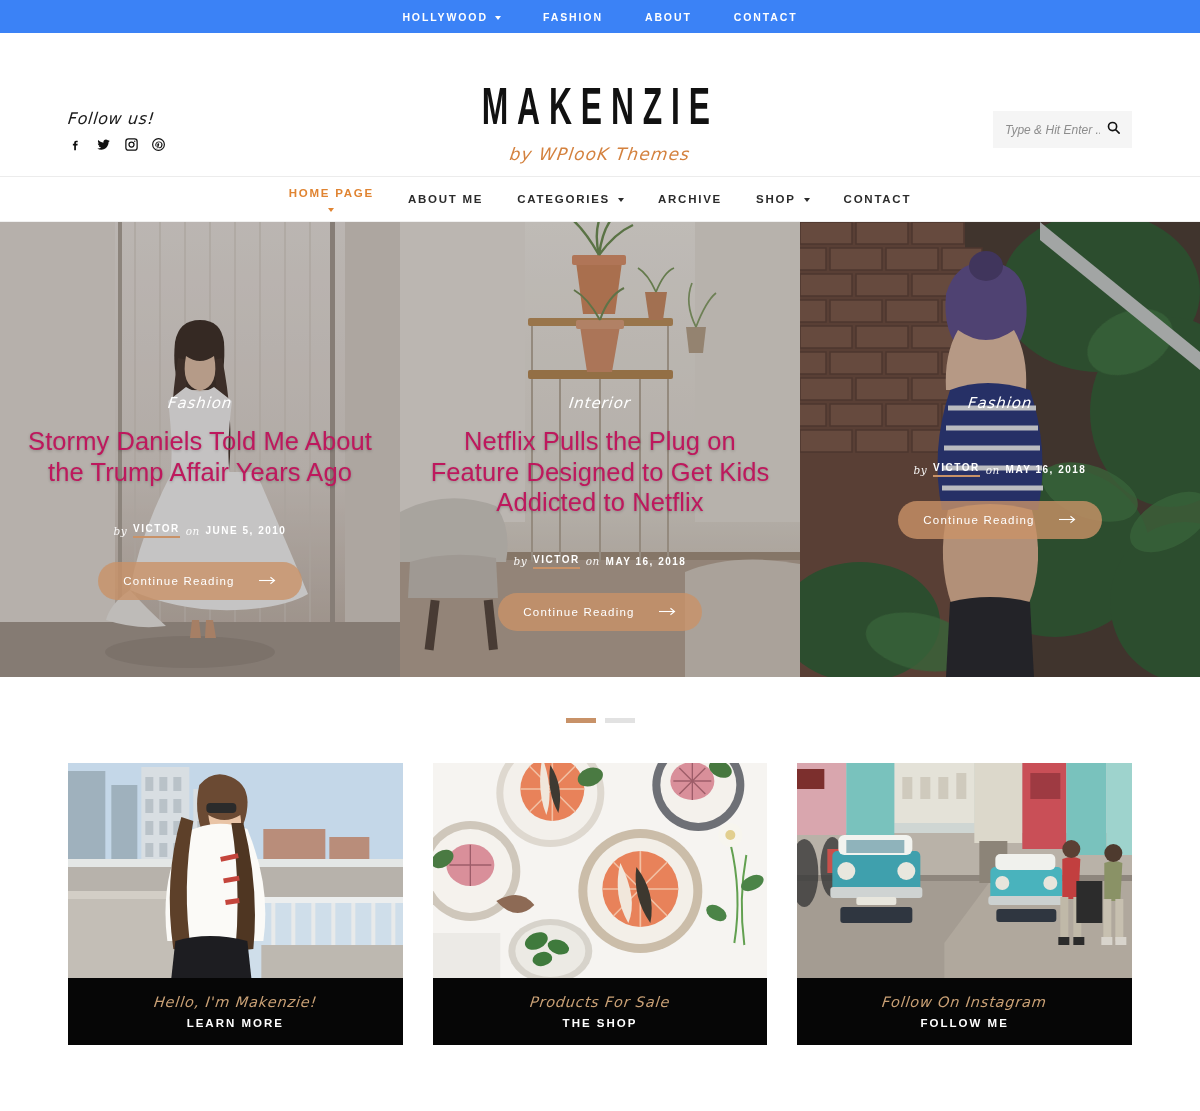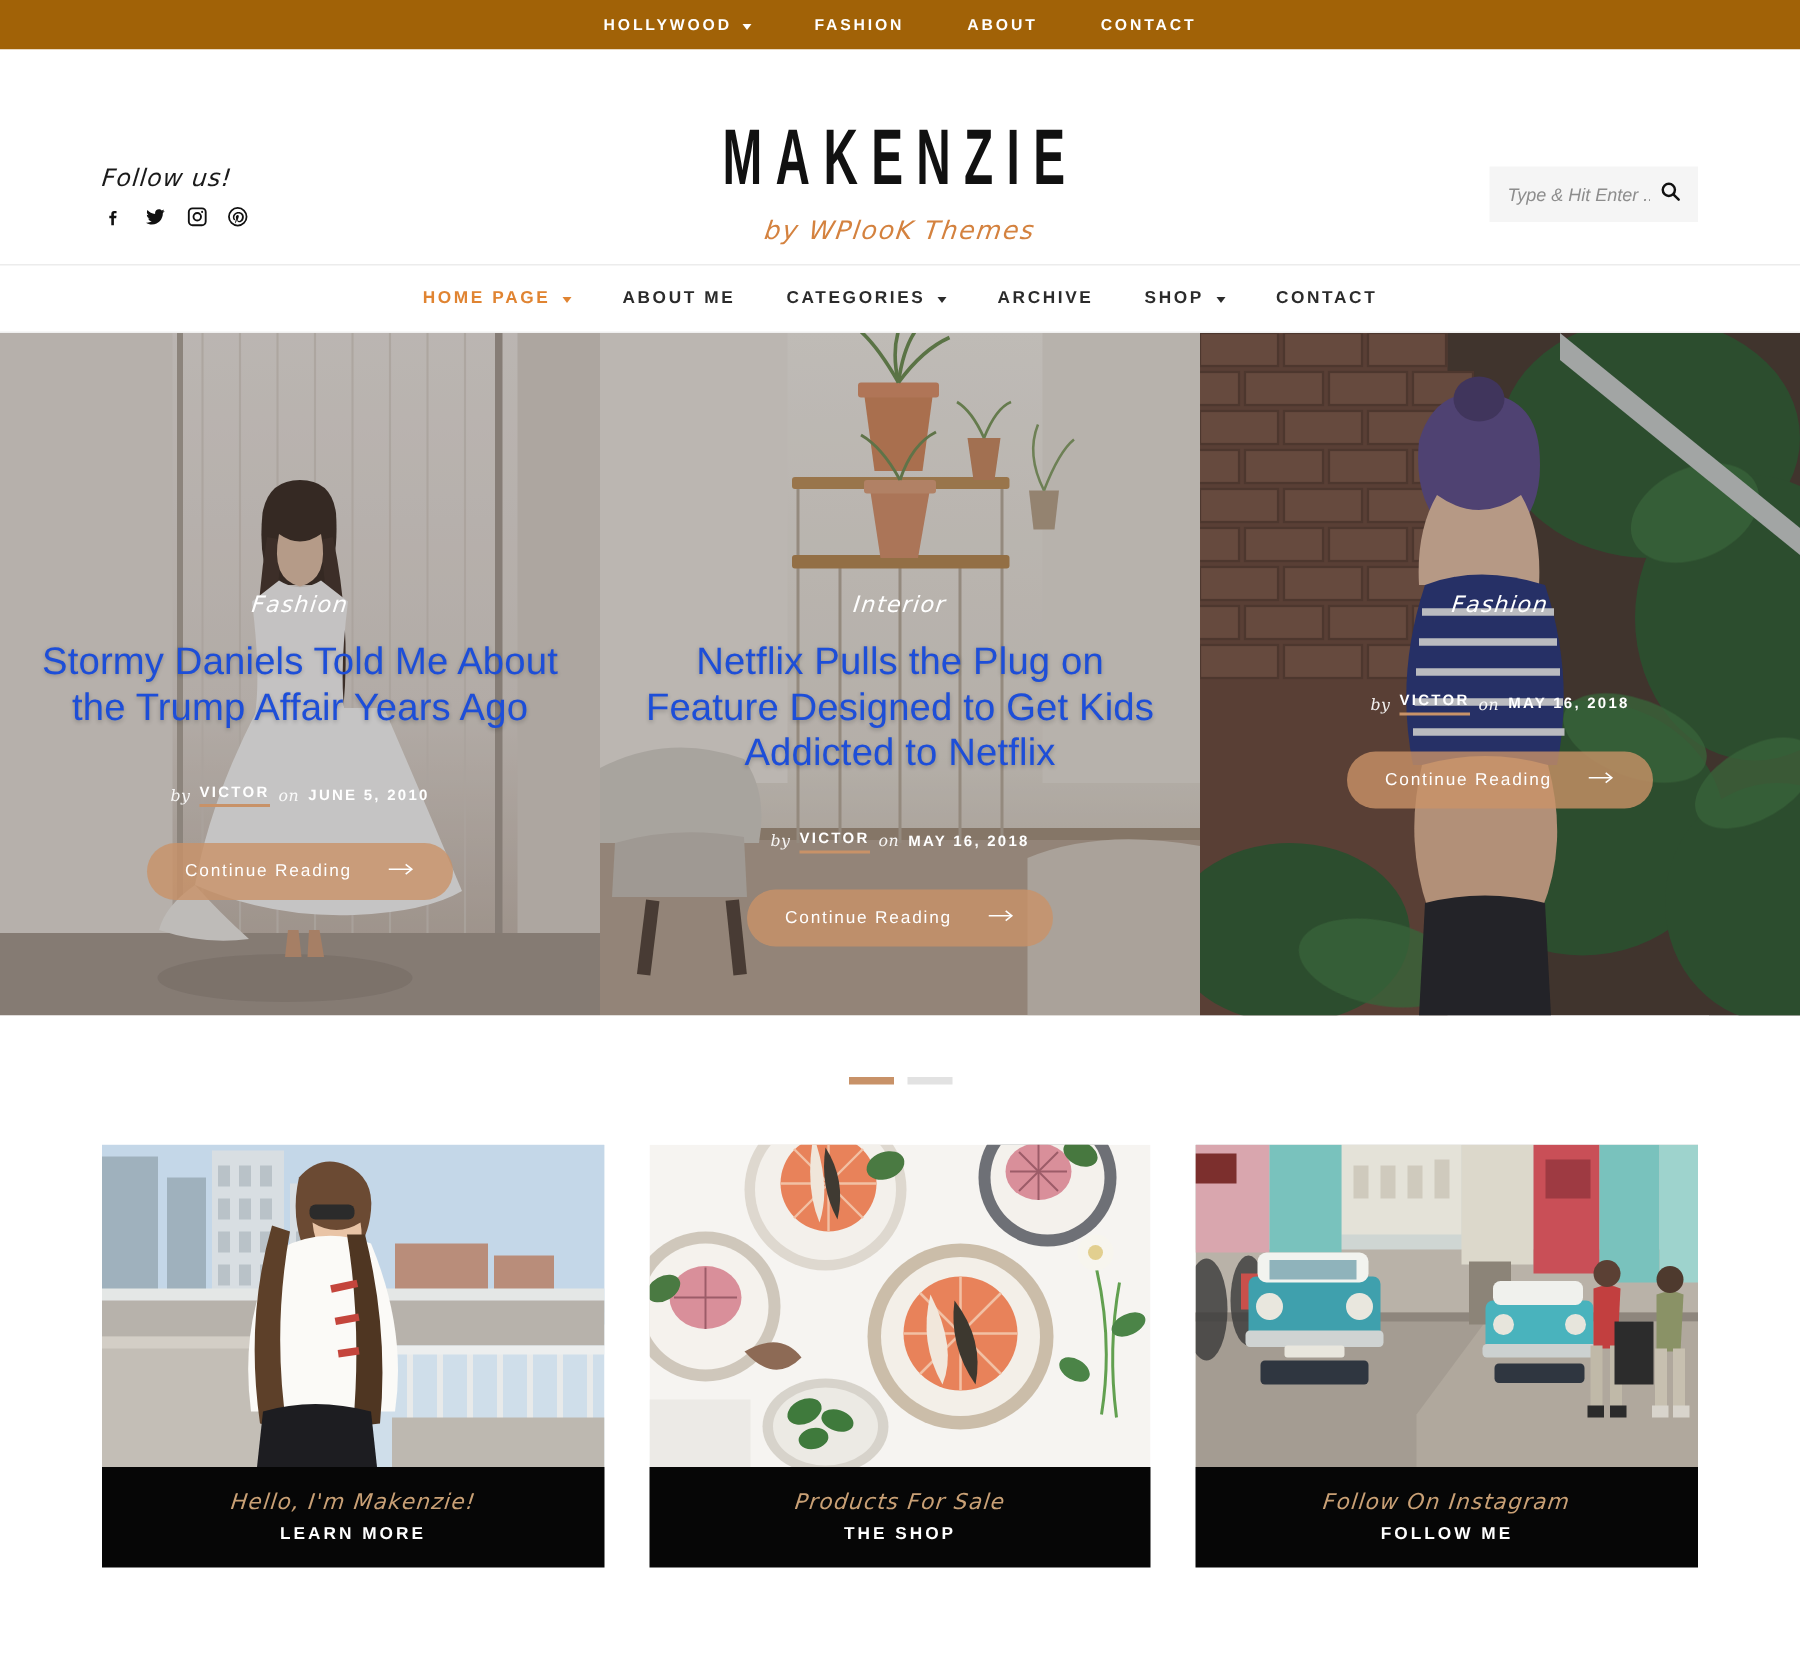--- a/index.html
+++ b/index.html
@@ -10,21 +10,21 @@
     height: 1111px;
     background: #ffffff;
     font-family: "Liberation Sans", sans-serif;
     overflow: hidden;
     position: relative;
   }
 
   
   .topbar {
     height: 33px;
-    background: #a16207;
+    background: #3b82f6;
     display: flex;
     align-items: center;
     justify-content: center;
     gap: 0;
   }
   .topbar-item {
     color: #ffffff;
     font-size: 10.5px;
     letter-spacing: 1.9px;
     font-weight: 700;
@@ -139,21 +139,21 @@
     font-weight: 700;
     letter-spacing: 1.75px;
     color: #2b2b2b;
     padding: 0 17px;
     display: flex;
     align-items: center;
     gap: 8px;
     cursor: pointer;
     text-transform: uppercase;
   }
-  .nav-item.active { color: #e08432; }
+  .nav-item.active { color: #e08432; flex-direction: column; }
 
   
   .slider {
     height: 455px;
     display: flex;
     position: relative;
   }
   .slide {
     flex: 1;
     position: relative;
@@ -181,21 +181,21 @@
     color: #ffffff;
     margin-bottom: 14px;
     transform: skewX(-7deg);
     display: inline-block;
   }
   .slide-title {
     font-size: 25.5px;
     font-weight: 400;
     line-height: 1.2;
     letter-spacing: 0.1px;
-    color: #1d4ed8;
+    color: #be185d;
     text-shadow: 0 1px 3px rgba(0,0,0,0.22);
   }
   .slide-meta {
     margin-top: 36px;
     font-size: 10px;
     letter-spacing: 1.1px;
     color: #ffffff;
     display: flex;
     align-items: center;
     justify-content: center;

